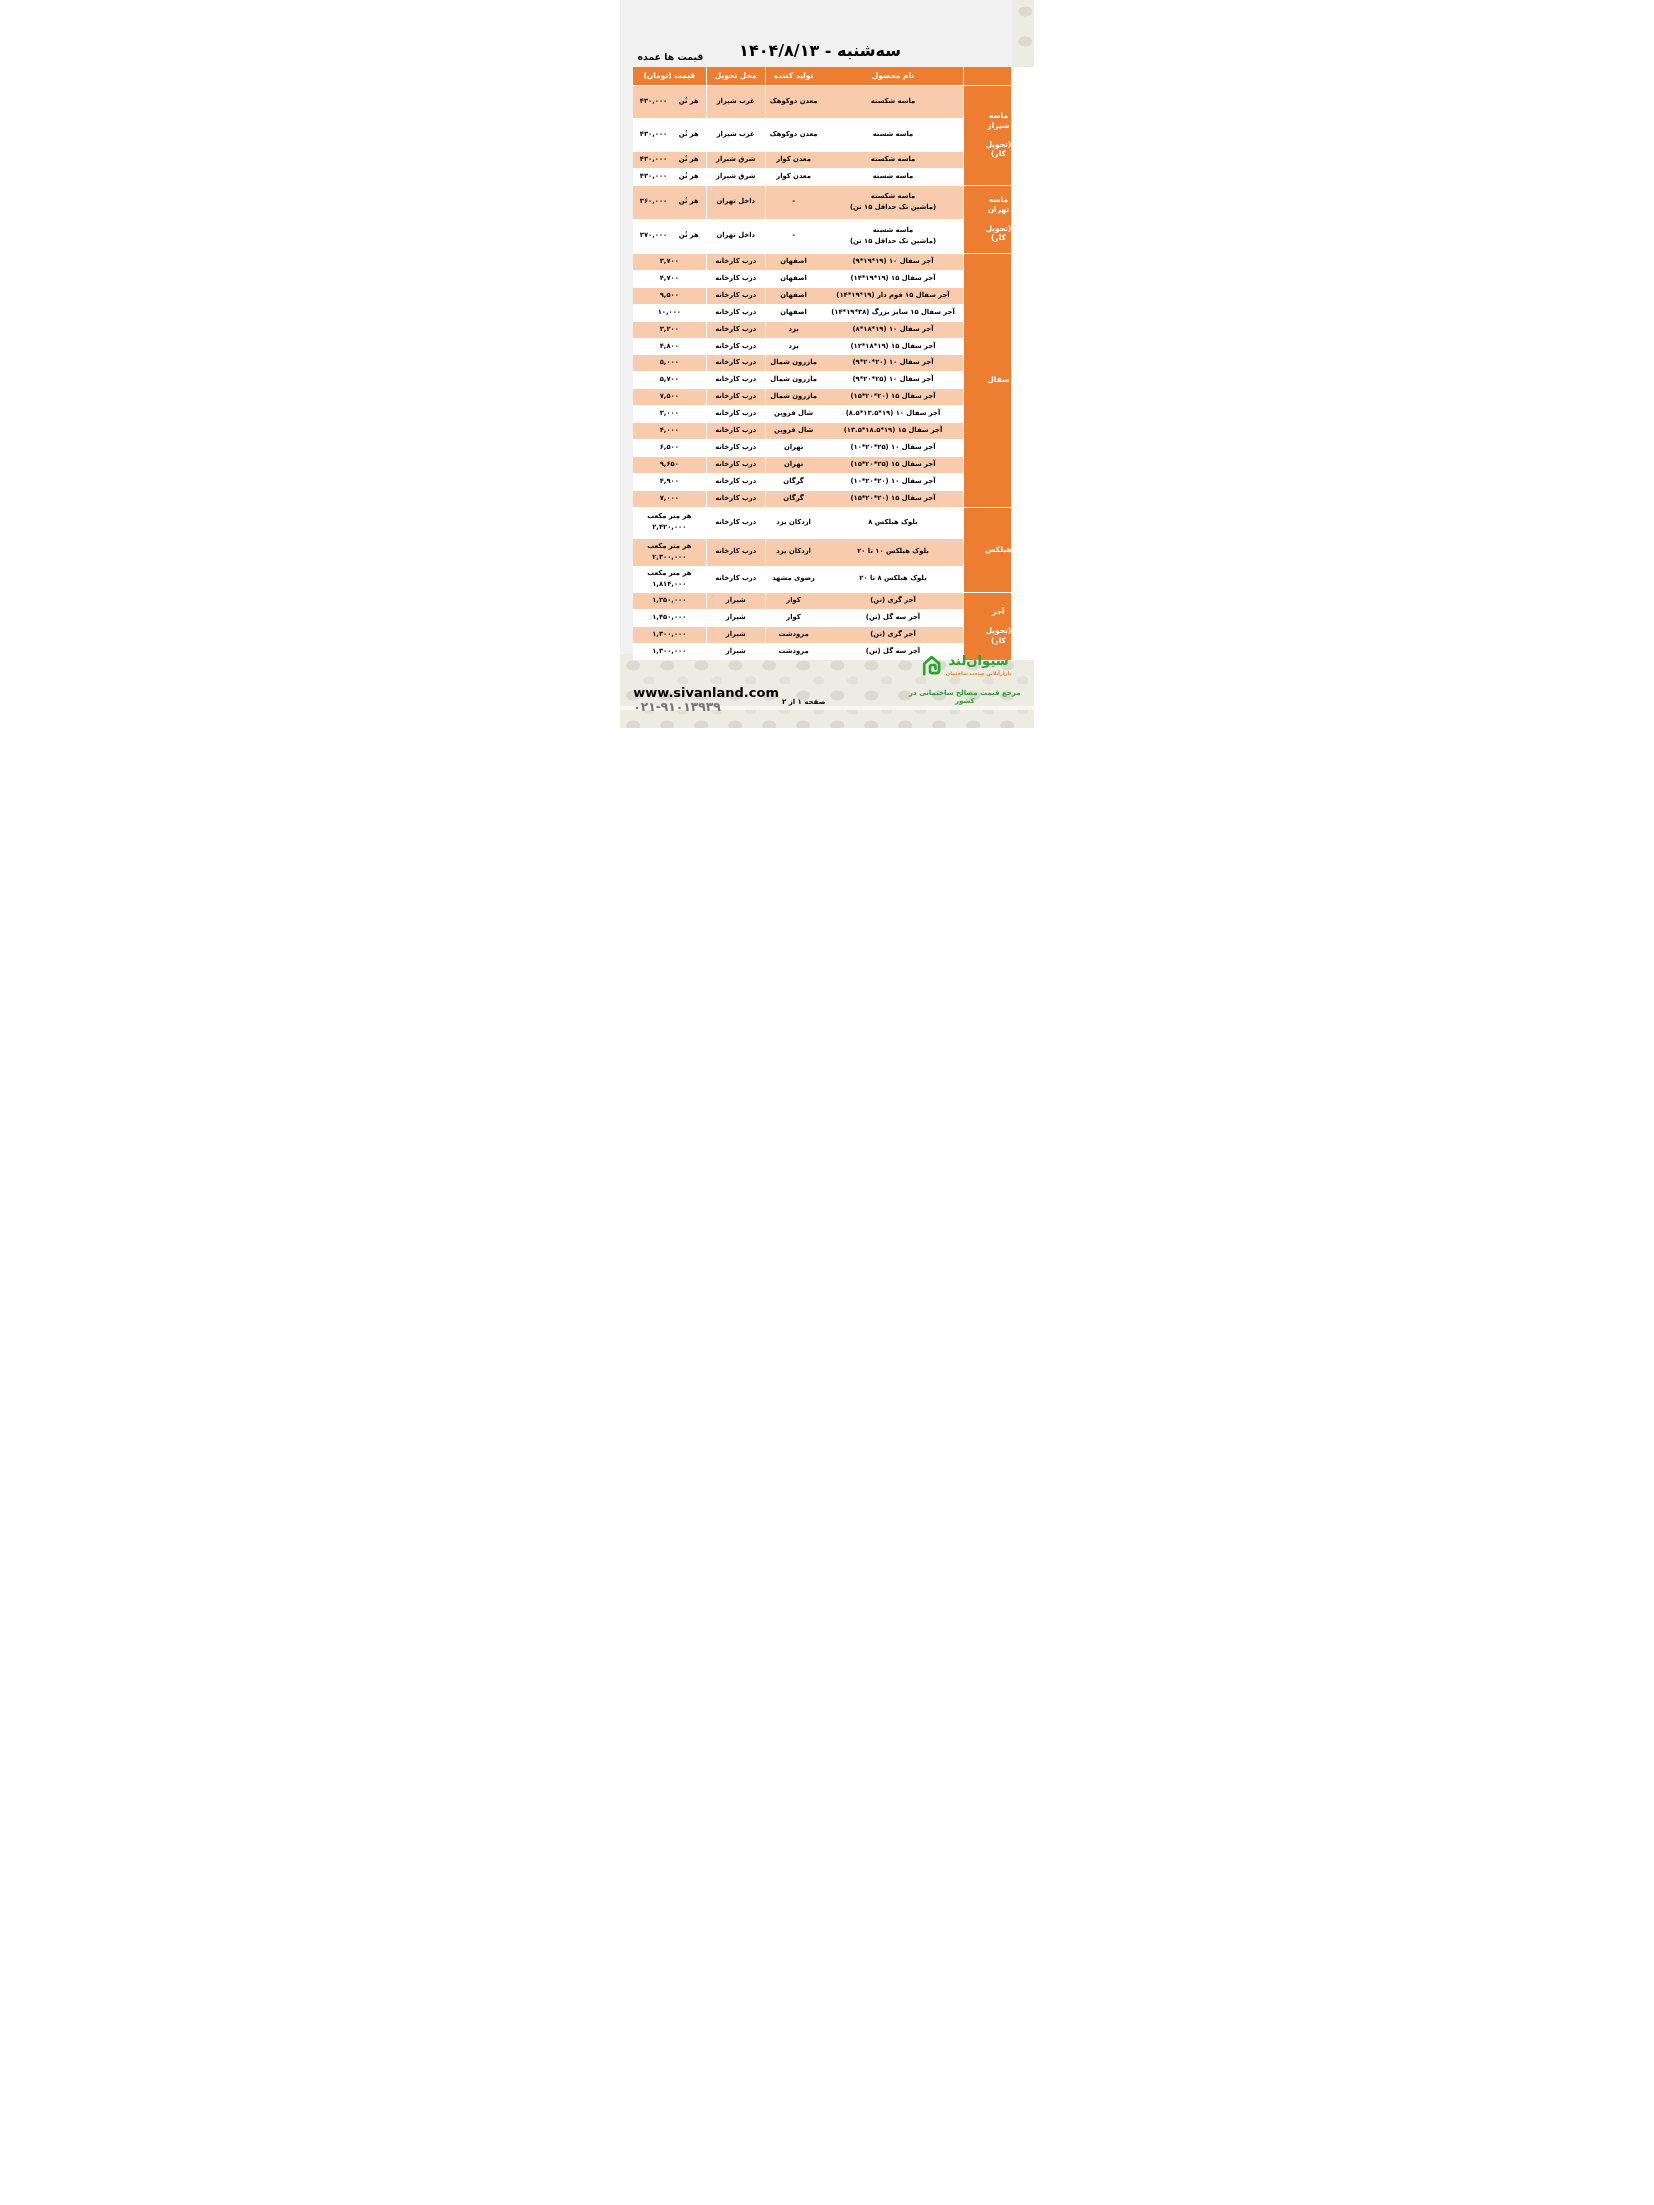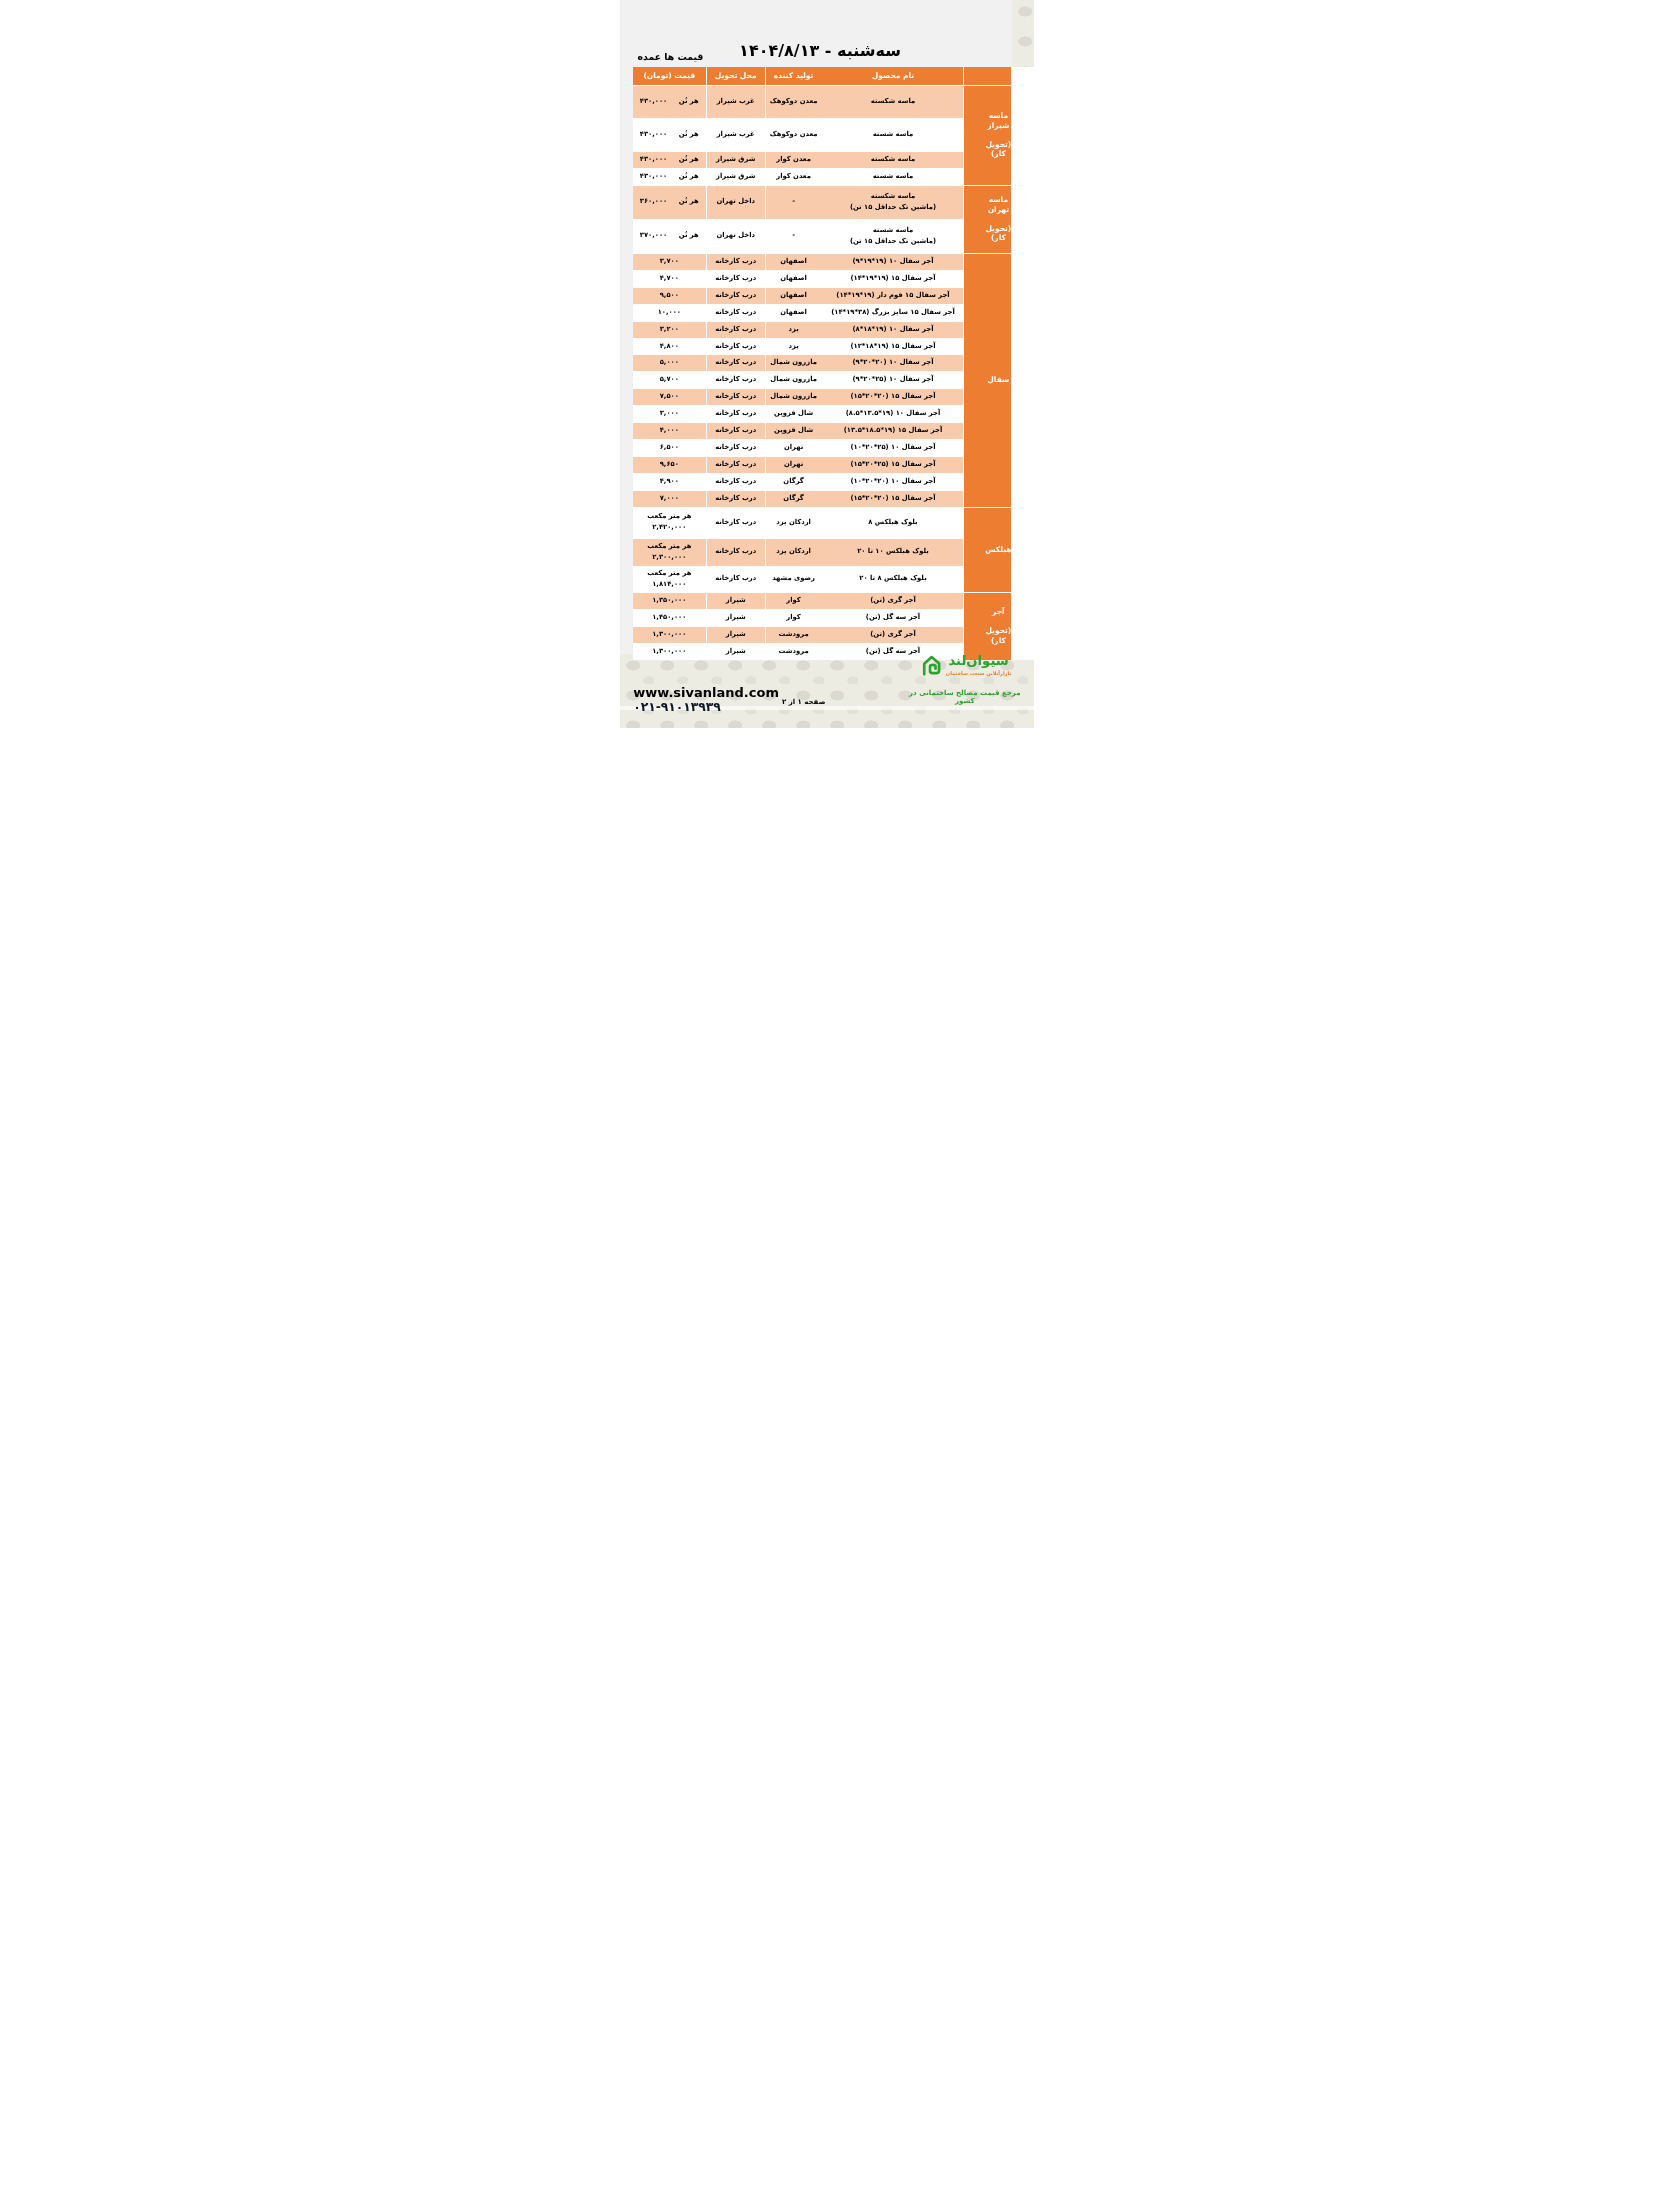--- a/index.html
+++ b/index.html
@@ -76,21 +76,21 @@
     display:flex;flex-direction:column;align-items:center;justify-content:center;gap:8.8px;
     direction:rtl;font-size:7.5px;font-weight:700;text-align:center;line-height:1.3;padding-left:21px;
   }
 
   .footer-site{
     position:absolute;left:13.2px;top:685px;
     font-size:13px;font-weight:700;color:#000;direction:ltr;
   }
   .footer-phone{
     position:absolute;left:13.2px;top:700px;
-    font-size:12.3px;font-weight:700;color:#0f172a;direction:ltr;letter-spacing:0.4px;
+    font-size:12.3px;font-weight:700;color:#737373;direction:ltr;letter-spacing:0.4px;
   }
   .footer-page{
     position:absolute;left:162px;top:698px;
     direction:rtl;font-size:7px;font-weight:700;color:#000;
   }
   .logo{
     position:absolute;right:9.7px;top:652px;width:119px;
     display:flex;flex-direction:column;align-items:center;
   }
   .logo-row{

